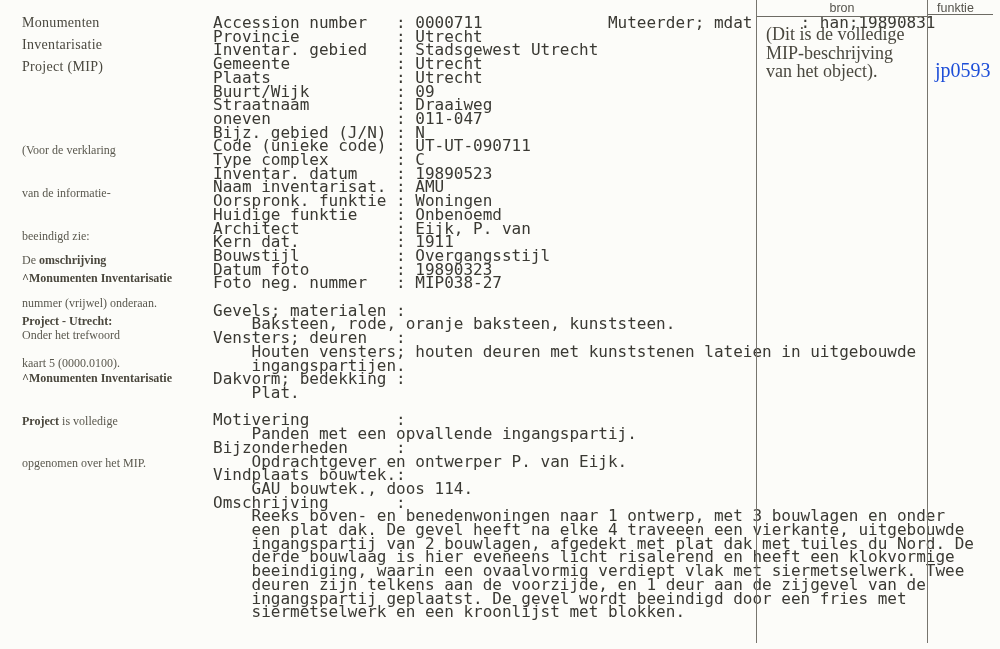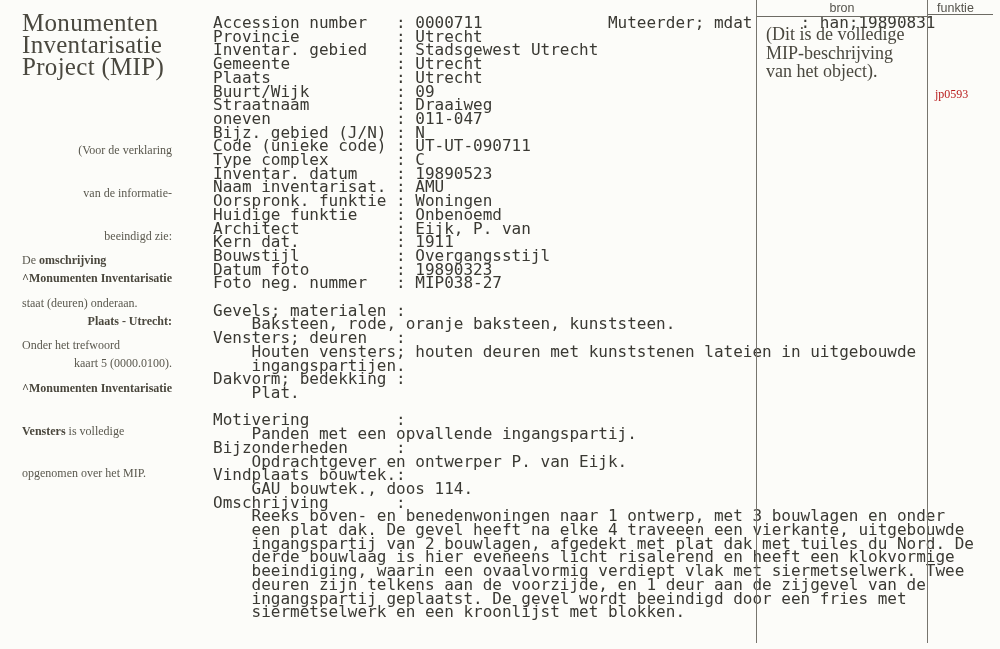--- a/index.html
+++ b/index.html
@@ -8,34 +8,34 @@
     width:1000px;height:649px;
     background:#fcfcf9;
     overflow:hidden;
     font-family:"Liberation Serif", serif;
     color:#44423c;
   }
   
   .sidebar-block{position:absolute;left:22px;}
   .doc-title{
     top:12px;
-    font-size:25px;line-height:22px;
+    font-size:14px;line-height:22px;
     white-space:pre;
     color:#4a483f;
     letter-spacing:.3px;
   }
   .side-note{
     font-size:12px;line-height:14.2px;
     color:#5a584e;
     white-space:pre;
   }
   .side-note b{color:#4a473d;}
-  .note-legend{top:115px;text-align:right;}
+  .note-legend{top:115px;}
   .note-omschrijving{top:225px;}
-  .note-trefwoord{top:310px;}
+  .note-trefwoord{top:300px;}
   
   .record{
     position:absolute;left:197px;top:0;margin:16px;
     font-family:"DejaVu Sans Mono", monospace;
     font-size:16px;line-height:13.7px;
     color:#3a3933;
     white-space:pre;
     letter-spacing:0;
   }
   
@@ -54,52 +54,51 @@
   .bron-header{left:757px;width:170px;text-align:center;}
   .verwerkt-header{left:937px;}
   .bron-note{
     position:absolute;left:766px;top:25px;
     font-size:18px;line-height:18.6px;
     color:#4a483f;
     white-space:pre;
   }
   .verwerkt-code{
     position:absolute;left:935px;top:59px;
-    font-size:12px;
-    color:#b91c1c;
-    margin-top:28px;
+    font-size:20px;
+    color:#1d4ed8;
   }
 </style>
 </head>
 <body>
 
 <div class="page">
 
   <div class="sidebar-block doc-title">Monumenten
 Inventarisatie
 Project (MIP)</div>
 
   <div class="sidebar-block side-note note-legend">
     <div>(Voor de verklaring</div>
     <div>van de informatie-</div>
     <div>beeindigd zie:</div>
     <div><b>^Monumenten Inventarisatie</b></div>
-    <div><b>Plaats - Utrecht:</b></div>
+    <div><b>Project - Utrecht:</b></div>
     <div>kaart 5 (0000.0100).</div>
   </div>
 
   <div class="sidebar-block side-note note-omschrijving">
     <div><span>De </span><b>omschrijving</b></div>
-    <div>staat (deuren) onderaan.</div>
+    <div>nummer (vrijwel) onderaan.</div>
   </div>
 
   <div class="sidebar-block side-note note-trefwoord">
     <div>Onder het trefwoord</div>
     <div><b>^Monumenten Inventarisatie</b></div>
-    <div><b>Vensters</b><span> is volledige</span></div>
+    <div><b>Project</b><span> is volledige</span></div>
     <div>opgenomen over het MIP.</div>
   </div>
 
   <pre class="record">Accession number   : 0000711             Muteerder; mdat     : han;19890831
 Provincie          : Utrecht
 Inventar. gebied   : Stadsgewest Utrecht
 Gemeente           : Utrecht
 Plaats             : Utrecht
 Buurt/Wijk         : 09
 Straatnaam         : Draaiweg

